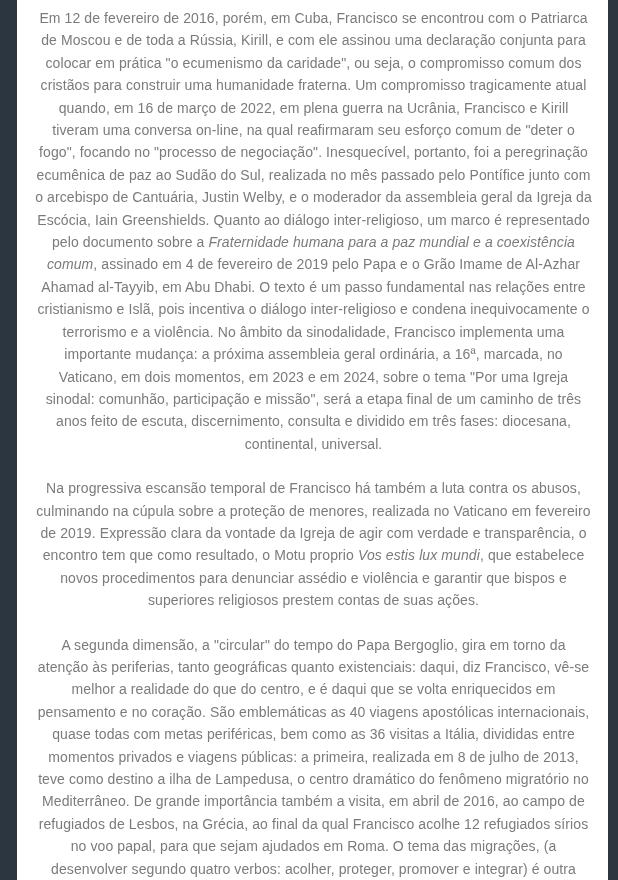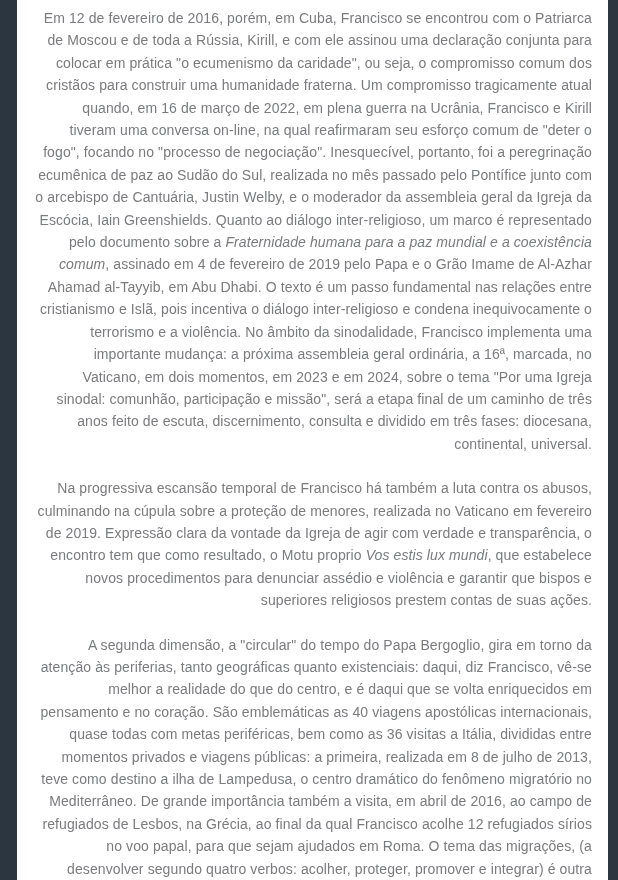--- a/index.html
+++ b/index.html
@@ -33,21 +33,21 @@
     padding: 7px 16px 0 18px;
     box-sizing: border-box;
     overflow: hidden;
   }
   .content p {
     margin: 0 0 22px 0;
     font-size: 14px;
     line-height: 22.4px;
     letter-spacing: 0.1px;
     color: var(--text, #7a7b7e);
-    text-align: right;
+    text-align: center;
   }
   .content p span.italic {
     font-style: italic;
   }
 </style>
 </head>
 <body>
 
 <div class="page">
   <div class="frame-bar frame-left"></div>

